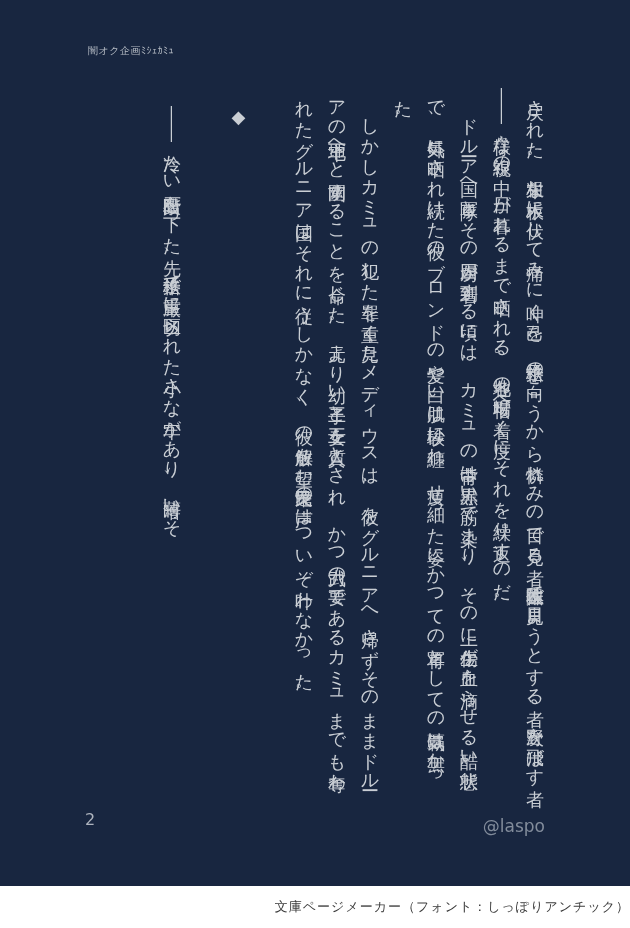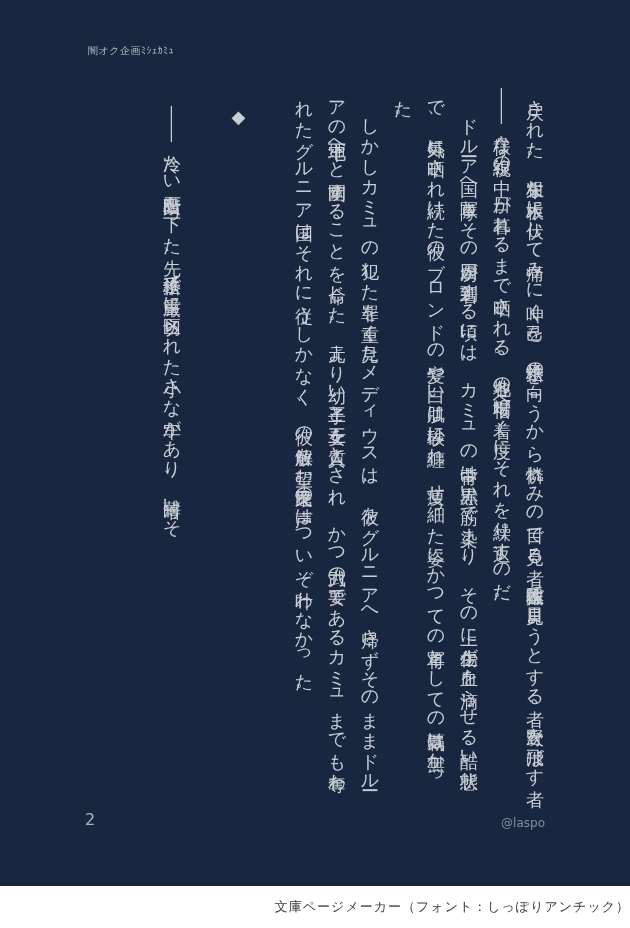--- a/index.html
+++ b/index.html
@@ -55,21 +55,21 @@
     left: 85px;
     top: 810px;
     font-size: 16px;
     color: #aeb4be;
     font-family: "DejaVu Sans", "Liberation Sans", sans-serif;
   }
   .credit {
     position: absolute;
     right: 85px;
     top: 816px;
-    font-size: 12px;
+    font-size: 17px;
     color: #828c9b;
     font-family: "DejaVu Sans", "Liberation Sans", sans-serif;
   }
   .footer {
     position: absolute;
     left: 0;
     top: 886px;
     width: 630px;
     height: 42px;
     background: #ffffff;

